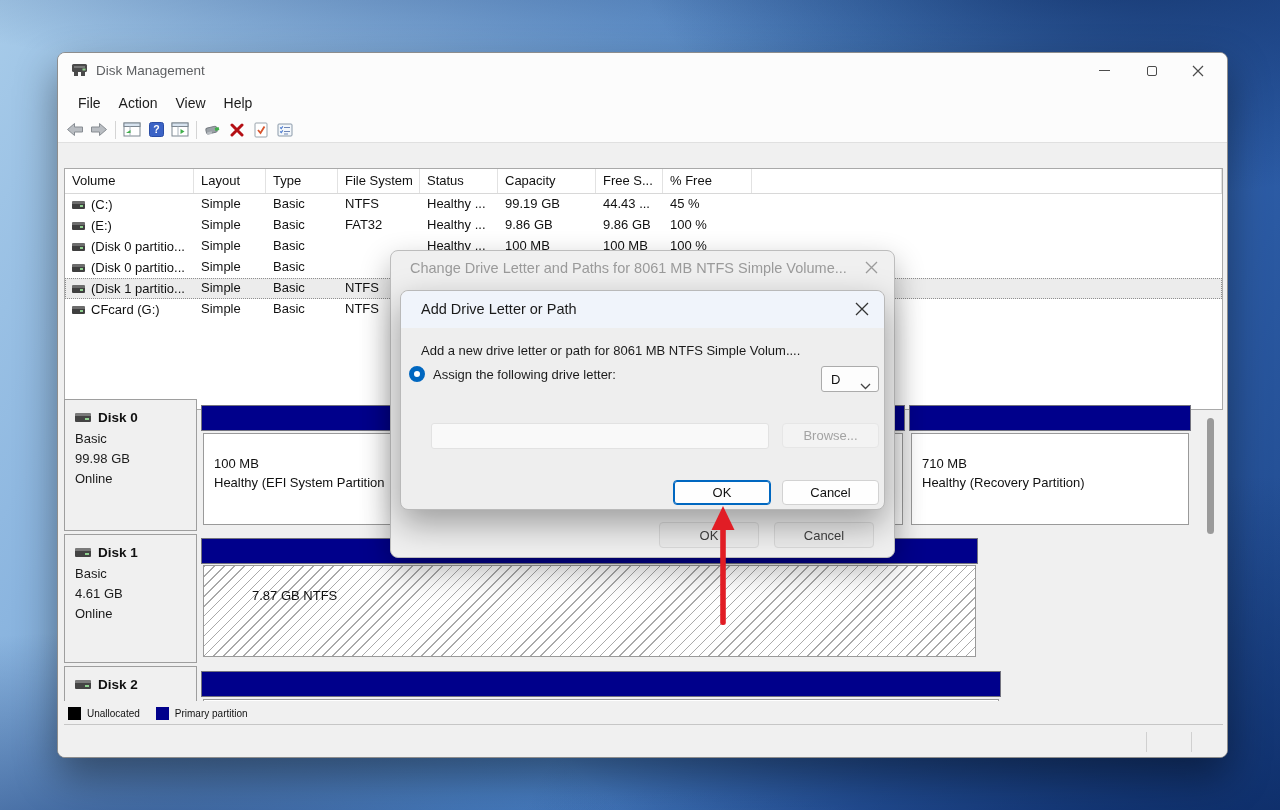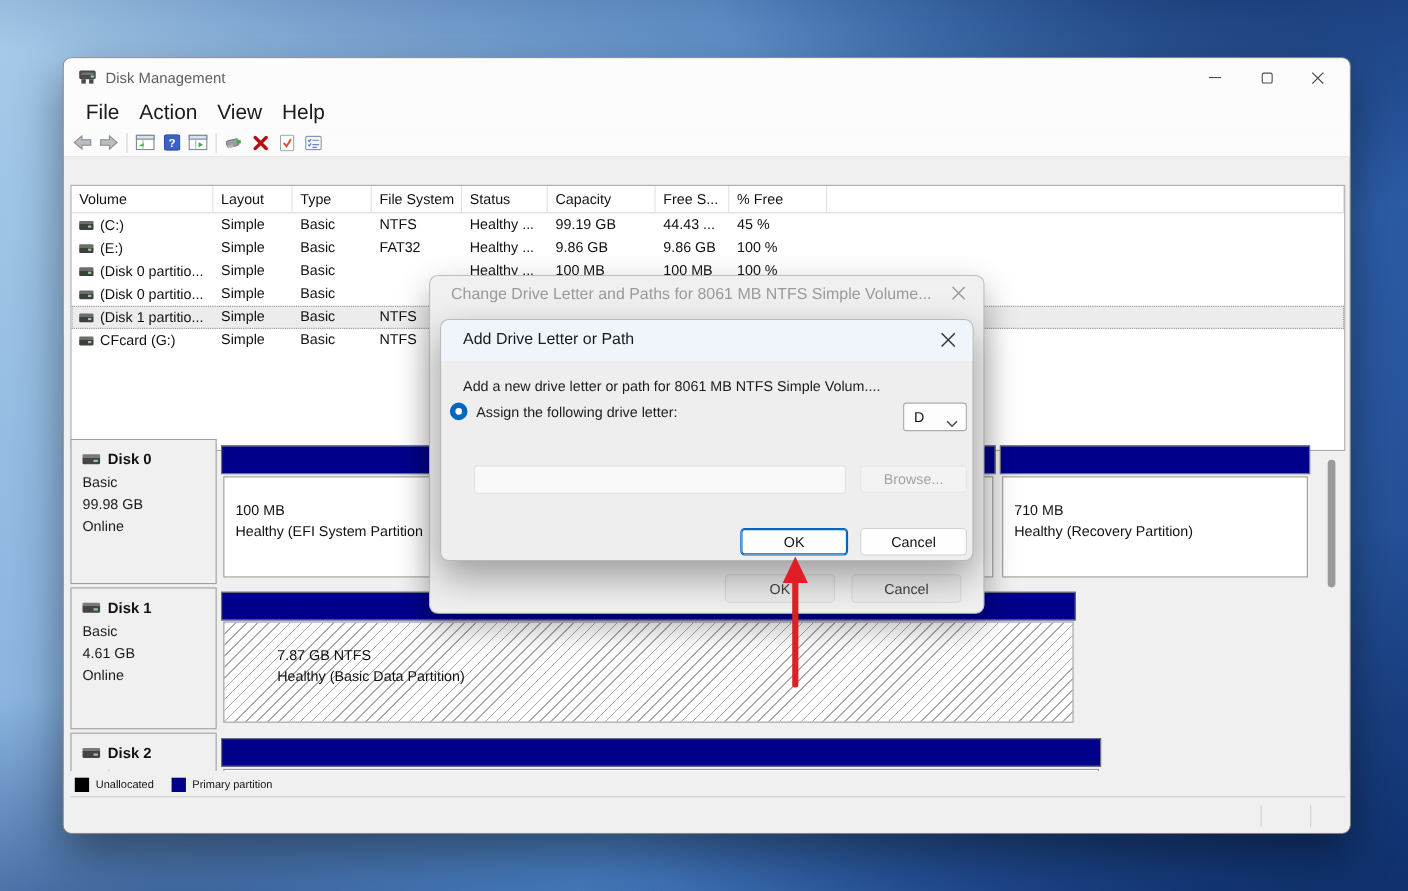--- a/index.html
+++ b/index.html
@@ -22,21 +22,21 @@
     box-shadow:0 18px 42px rgba(0,0,0,.42); overflow:hidden; }
   .titlebar { position:absolute; left:0; top:0; right:0; height:36px; background:#fcfcfc; }
   .app-icon { position:absolute; left:13px; top:10px; }
   .app-title { position:absolute; left:38px; top:10px; font-size:13.5px; color:#5e6063; }
   .winbtn { position:absolute; top:0; width:46px; height:35px; display:flex; align-items:center; justify-content:center; }
   .wb-min { right:100px; } .wb-max { right:52px; } .wb-close { right:6px; }
   .glyph-min { width:11px; height:1px; background:#4c4c4c; }
   .glyph-max { width:10px; height:10px; border:1px solid #4c4c4c; border-radius:2px; }
 
   .menubar { position:absolute; left:0; top:36px; right:0; height:28px; background:#fcfcfc; display:flex; align-items:center; padding-left:11px; }
-  .menu-item { font-size:19px; color:#1b1b1b; padding:3px 9px; }
+  .menu-item { font-size:14px; color:#1b1b1b; padding:3px 9px; }
 
   .toolbar { position:absolute; left:0; top:64px; right:0; height:26px; background:#fcfcfc;
     border-bottom:1px solid #e0e0e0; display:flex; align-items:center; padding-left:5px; }
   .tbtn { width:24px; height:22px; display:flex; align-items:center; justify-content:center; }
   .tsep { width:1px; height:18px; background:#d4d4d4; margin:0 4px; }
 
   
   .table-pane { position:absolute; left:6px; top:115px; width:1159px; height:242px;
     background:#fff; border:1px solid #a9a9a9; overflow:hidden; }
   .vt-header { display:grid; grid-template-columns:129px 72px 72px 82px 78px 98px 67px 89px 1fr;
@@ -356,21 +356,20 @@
           <div class="disk-sub">
             <div>Basic</div>
               <div>4.61 GB</div>
               <div>Online</div>
           </div>
         </div>
         <div class="part" style="left:143px; width:777px;">
           <div class="part-bar" style="top:4px;"></div>
           <div class="part-body hatched" style="top:31px;">
             <div class="part-size">7.87 GB NTFS</div>
-            <div class="part-status">Healthy (Basic Data Partition)</div>
           </div>
         </div>
       </div>
 
       <div class="disk-row" style="top:273px;">
         <div class="disk-label">
           <div class="disk-name">
               <span class="disk-ico"></span>
               <span>Disk 2</span>
             </div>

